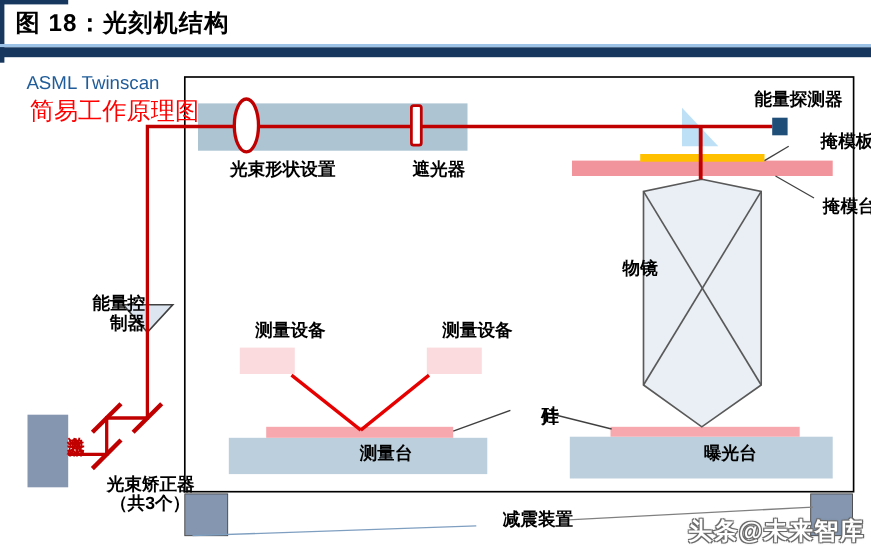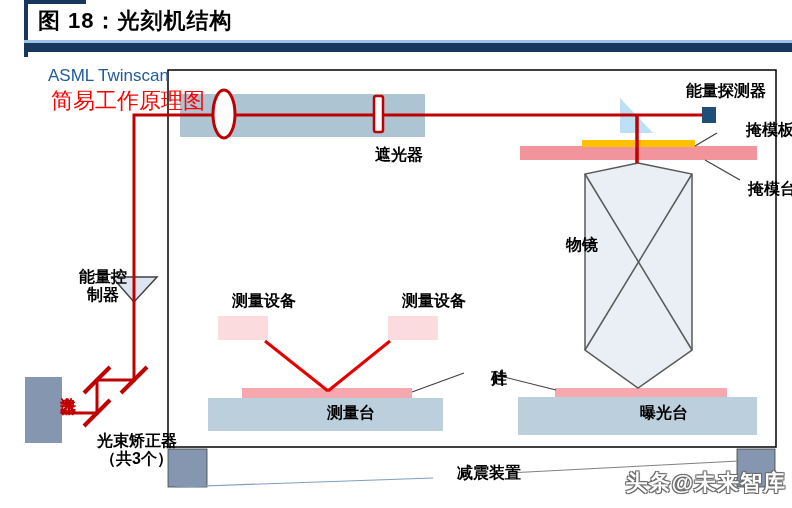--- a/index.html
+++ b/index.html
@@ -2,31 +2,31 @@
 <html><head>
 <meta charset="utf-8">
 <style>
   * { margin:0; padding:0; box-sizing:border-box; }
   html,body { background:#fff; }
   #stage {
     position:relative; width:792px; height:508px; background:#ffffff;
     font-family:"Liberation Sans","DejaVu Sans",sans-serif;
     overflow:hidden;
   }
-  .abs { position:absolute;margin-left:24px; }
+  .abs { position:absolute; }
   .lbl { position:absolute; font-weight:bold; color:#000; font-size:16px; line-height:18px; white-space:nowrap;margin-left:26px; }
   .corner-h { left:0; top:0; width:62px; height:4px; background:#17375E; }
   .corner-v { left:0; top:0; width:4px; height:57px; background:#17375E; }
   .title { left:14px; top:7px; font-size:22px; line-height:28px; font-weight:bold; color:#000; letter-spacing:1px; }
   .divider-light { left:0; top:40px; width:792px; height:3px; background:#9DC3E6; }
   .divider-dark  { left:0; top:43px; width:792px; height:9px; background:#17375E; }
   .subtitle1 { left:24px; top:66px; font-size:17px; color:#1F5C99; }
   .subtitle2 { left:27px; top:86px; font-size:22px; color:#FF0000; }
   .frame-label { left:420px; top:49px; font-size:17px; color:#FF0000; }
-  .energy-ctrl { left:48px; top:268px; width:58px; white-space:normal; text-align:center; }
+  .energy-ctrl { left:48px; top:268px; width:58px; white-space:normal; text-align:right; }
   .vert-text { writing-mode:vertical-rl; text-orientation:upright; letter-spacing:1px; }
   .laser-label { left:33px; top:384px; color:#C00000; font-size:16px; }
   .wafer-label { left:464px; top:356px; font-size:16px; }
   .watermark {
     right:6px; top:468px; position:absolute;
     font-size:22px; font-weight:bold; color:#ffffff; letter-spacing:1px;
     text-shadow:-1px -1px 0 #6b6b6b, 1px -1px 0 #6b6b6b, -1px 1px 0 #6b6b6b, 1px 1px 0 #6b6b6b, 0 0 2px #555;
   }
   svg { position:absolute; left:0; top:0; }
 </style>
@@ -91,20 +91,21 @@
     <line x1="705" y1="160" x2="740" y2="180" stroke="#404040" stroke-width="1.2"></line>
     <line x1="412" y1="392" x2="464" y2="373" stroke="#404040" stroke-width="1.2"></line>
     <line x1="496" y1="375" x2="556" y2="390" stroke="#404040" stroke-width="1.2"></line>
     <line x1="175" y1="487" x2="433" y2="478" stroke="#7F9FC0" stroke-width="1.2"></line>
     <line x1="508" y1="473" x2="739" y2="461" stroke="#808080" stroke-width="1.2"></line>
   </svg>
 
   <div class="abs subtitle1">ASML Twinscan</div>
   <div class="abs subtitle2">简易工作原理图</div>
 
+  <div class="lbl" style="left:183px; top:146px;">光束形状设置</div>
   <div class="lbl" style="left:349px; top:146px;">遮光器</div>
   <div class="lbl" style="left:660px; top:82px;">能量探测器</div>
   <div class="lbl" style="left:720px; top:121px;">掩模板</div>
   <div class="lbl" style="left:722px; top:180px;">掩模台</div>
   <div class="lbl" style="left:540px; top:236px;">物镜</div>
   <div class="lbl energy-ctrl">能量控制器</div>
   <div class="lbl" style="left:206px; top:292px;">测量设备</div>
   <div class="lbl" style="left:376px; top:292px;">测量设备</div>
   <div class="lbl vert-text laser-label">激光器</div>
   <div class="lbl" style="left:71px; top:432px;">光束矫正器</div>

